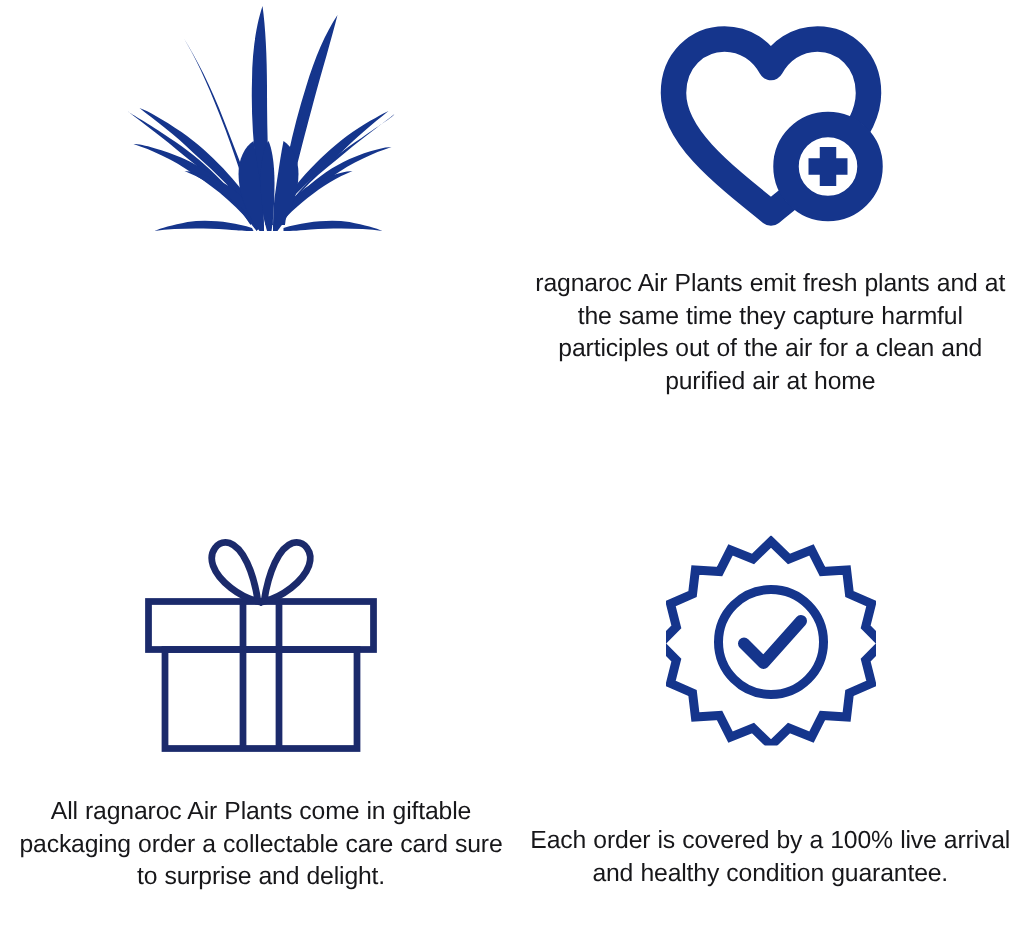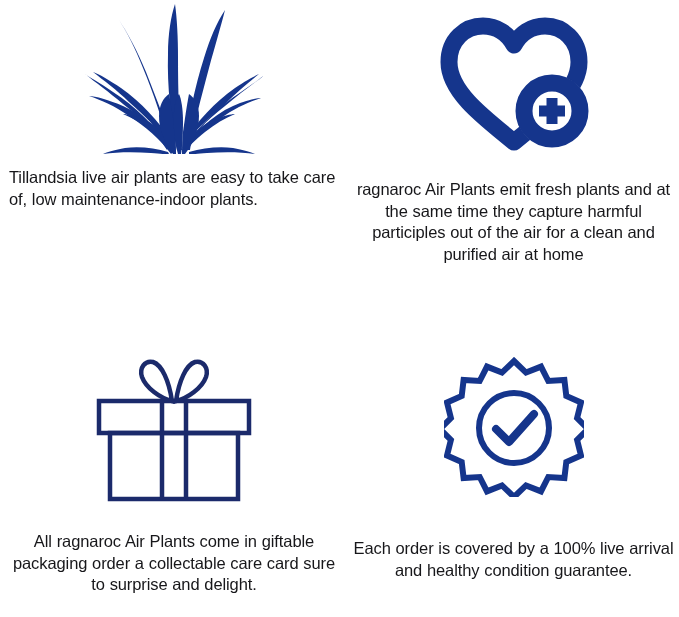--- a/index.html
+++ b/index.html
@@ -69,21 +69,21 @@
     width: 330px;
     margin-top: 0px;
   }
   .cap-botright {
     text-align: center;
     width: 324px;
     margin-top: 0px;
   }
 
   .cell-bottom-left  .caption { margin-top: 2px; }
-  .cell-bottom-right .caption { margin-top: 6px; }
+  .cell-bottom-right .caption { margin-top: 18px; }
 
   .cell-top-left  { padding-top: 0px; }
   .cell-top-right { padding-top: 0px; }
 </style>
 </head>
 <body>
 
 <div class="feature-grid">
 
   <div class="feature-cell cell-top-left">
@@ -108,21 +108,20 @@
 
           <path d="M88 152 C80 142 74 128 74 114 C74 104 78 96 84 92 C86 102 88 116 90 130 C91 140 91 148 91 152 Z"></path>
           <path d="M100 152 C108 142 114 128 114 114 C114 104 110 96 104 92 C102 102 100 116 98 130 C97 140 97 148 97 152 Z"></path>
           <path d="M93 152 C90 142 88 126 89 110 C90 100 92 94 94 92 C96 96 98 106 98 120 C98 134 97 146 96 152 Z"></path>
 
           <path d="M83 150 C70 146 54 144 40 146 C30 148 22 150 18 152 C32 150 50 150 66 151 C76 152 81 152 84 152 Z"></path>
           <path d="M104 150 C118 146 134 144 148 146 C158 148 166 150 170 152 C156 150 138 150 122 151 C112 152 107 152 104 152 Z"></path>
         </g>
       </svg>
     </div>
-    <p class="caption cap-topleft">Tillandsia live air plants are easy to take care of, low maintenance-indoor plants.</p>
   </div>
 
   <div class="feature-cell cell-top-right">
     <div class="icon-wrap heart">
       <svg width="150" height="138" viewBox="0 0 150 138" aria-hidden="true">
 
         <path d="M75 128
                  C 40 100, 10 76, 10 48
                  C 10 26, 26 12, 44 12
                  C 58 12, 69 20, 75 31

